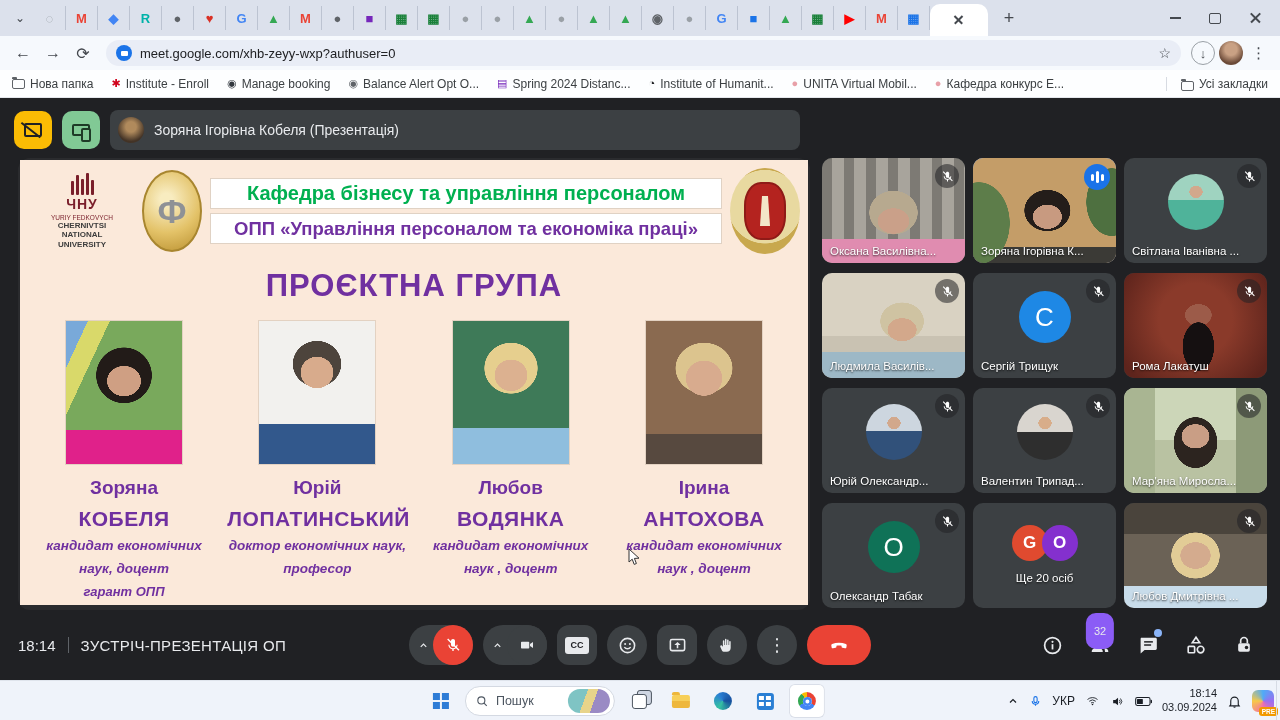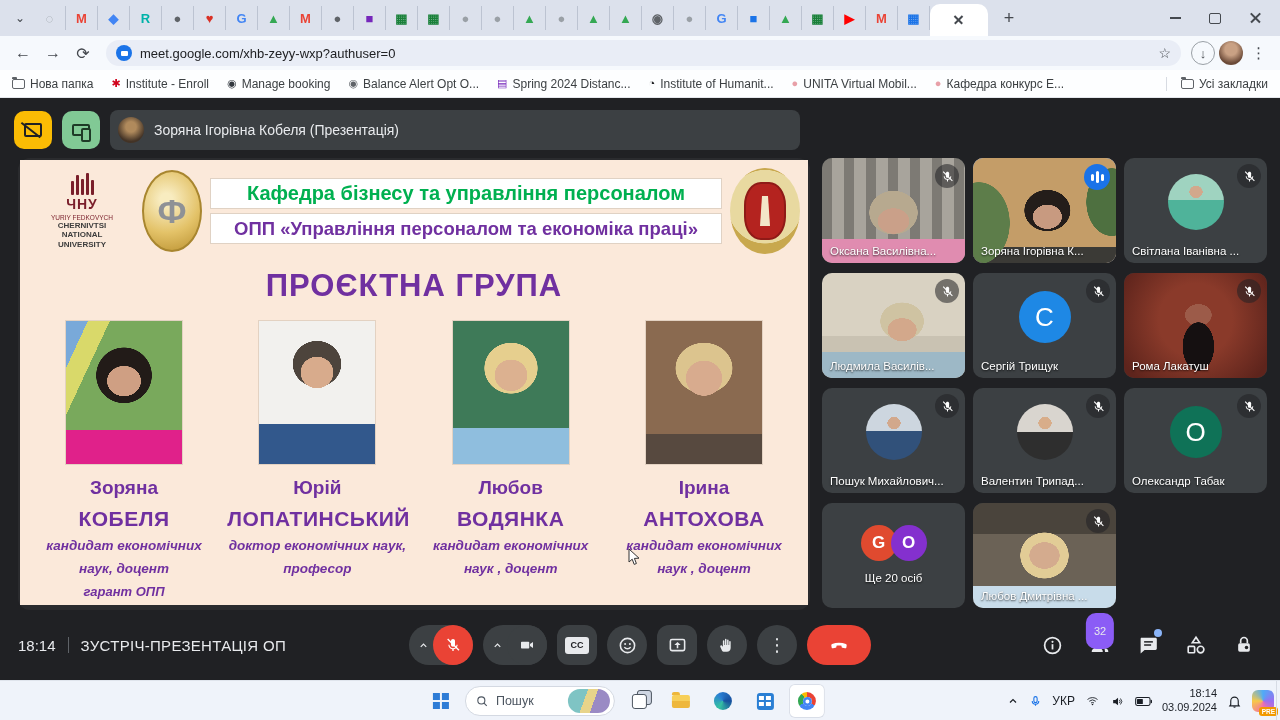--- a/index.html
+++ b/index.html
@@ -34,21 +34,21 @@
   .star { color:#45494f; font-size:14px; }
   .dl-btn { width:24px; height:24px; border-radius:50%; display:flex; align-items:center; justify-content:center; color:#45494f; font-size:13px; border:1.5px solid #9aa0a6; }
   .avatar-btn { width:24px; height:24px; border-radius:50%; background:radial-gradient(circle at 50% 35%, #c9a184 30%, #6b4a38 70%); }
   .kebab { color:#45494f; font-size:15px; padding:0 4px; }
 
   .bookmarks { height:28px; background:#fdfeff; display:flex; align-items:center; padding:0 12px; gap:18px; font-size:12px; color:#3c4043; border-bottom:1px solid #e4e7ec; }
   .bm { display:flex; align-items:center; gap:5px; white-space:nowrap; }
   .bm-ic { font-size:11px; line-height:1; }
   .bm-folder { width:13px; height:10px; border:1.4px solid #5f6368; border-radius:2px; position:relative; }
   .bm-folder::before { content:""; position:absolute; top:-3px; left:-1px; width:5px; height:2px; background:#5f6368; border-radius:1px 1px 0 0; }
-  .bm-right { margin-left:auto; display:flex; align-items:center; border-left:1px solid #d7dbe2; padding-left:14px; }
+  .bm-right { margin-left:auto; display:flex; align-items:flex-end; border-left:1px solid #d7dbe2; padding-left:14px; }
 
   
   .meet { position:absolute; top:98px; left:0; width:1280px; height:582px; background:#202124; display:flex; flex-direction:column; }
   .meet-head { display:flex; align-items:center; gap:10px; padding:12px 0 0 14px; height:52px; }
   .mh-btn { width:38px; height:38px; border-radius:10px; display:flex; align-items:center; justify-content:center; }
   .mh-yellow { background:#fbbc04; }
   .mh-green { background:#81c995; }
   .slide-glyph { width:18px; height:14px; border:2px solid #202124; border-radius:2px; position:relative; }
   .slide-glyph::after { content:""; position:absolute; left:-4px; top:-3px; width:24px; height:1.8px; background:#202124; transform:rotate(38deg); transform-origin:left top; }
   .devices-glyph { width:18px; height:12px; border:2px solid #1e3a27; border-radius:2px; position:relative; }
@@ -516,35 +516,46 @@
 
         <div class="tile">
           <div class="acirc a-suit"></div>
           <div class="micoff">
               <svg width="13" height="13" viewBox="0 0 24 24">
                 <path fill="#fff" d="M12 14.5c1.7 0 3-1.3 3-3V6c0-1.7-1.3-3-3-3S9 4.3 9 6v5.5c0 1.7 1.3 3 3 3z"></path>
                 <path fill="#fff" d="M17.3 11.5c0 3-2.4 5.2-5.3 5.2s-5.3-2.2-5.3-5.2H5c0 3.4 2.6 6.2 6 6.7V21h2v-2.8c3.4-.5 6-3.3 6-6.7z"></path>
                 <path stroke="#fff" stroke-width="2" d="M4 3l17 17"></path>
               </svg>
             </div>
-          <div class="tname">Пошук Михайлович...</div>
+          <div class="tname">Юрій Олександр...</div>
         </div>
 
         <div class="tile">
           <div class="acirc a-casual"></div>
           <div class="micoff">
               <svg width="13" height="13" viewBox="0 0 24 24">
                 <path fill="#fff" d="M12 14.5c1.7 0 3-1.3 3-3V6c0-1.7-1.3-3-3-3S9 4.3 9 6v5.5c0 1.7 1.3 3 3 3z"></path>
                 <path fill="#fff" d="M17.3 11.5c0 3-2.4 5.2-5.3 5.2s-5.3-2.2-5.3-5.2H5c0 3.4 2.6 6.2 6 6.7V21h2v-2.8c3.4-.5 6-3.3 6-6.7z"></path>
                 <path stroke="#fff" stroke-width="2" d="M4 3l17 17"></path>
               </svg>
             </div>
           <div class="tname">Валентин Трипад...</div>
         </div>
 
+        <div class="tile">
+          <div class="media v-greenblur"></div>
+          <div class="micoff">
+              <svg width="13" height="13" viewBox="0 0 24 24">
+                <path fill="#fff" d="M12 14.5c1.7 0 3-1.3 3-3V6c0-1.7-1.3-3-3-3S9 4.3 9 6v5.5c0 1.7 1.3 3 3 3z"></path>
+                <path fill="#fff" d="M17.3 11.5c0 3-2.4 5.2-5.3 5.2s-5.3-2.2-5.3-5.2H5c0 3.4 2.6 6.2 6 6.7V21h2v-2.8c3.4-.5 6-3.3 6-6.7z"></path>
+                <path stroke="#fff" stroke-width="2" d="M4 3l17 17"></path>
+              </svg>
+            </div>
+          <div class="tname">Мар'яна Миросла...</div>
+        </div>
 
         <div class="tile">
           <div class="init-circle" style="background:#0f7257">O</div>
           <div class="micoff">
               <svg width="13" height="13" viewBox="0 0 24 24">
                 <path fill="#fff" d="M12 14.5c1.7 0 3-1.3 3-3V6c0-1.7-1.3-3-3-3S9 4.3 9 6v5.5c0 1.7 1.3 3 3 3z"></path>
                 <path fill="#fff" d="M17.3 11.5c0 3-2.4 5.2-5.3 5.2s-5.3-2.2-5.3-5.2H5c0 3.4 2.6 6.2 6 6.7V21h2v-2.8c3.4-.5 6-3.3 6-6.7z"></path>
                 <path stroke="#fff" stroke-width="2" d="M4 3l17 17"></path>
               </svg>
             </div>

